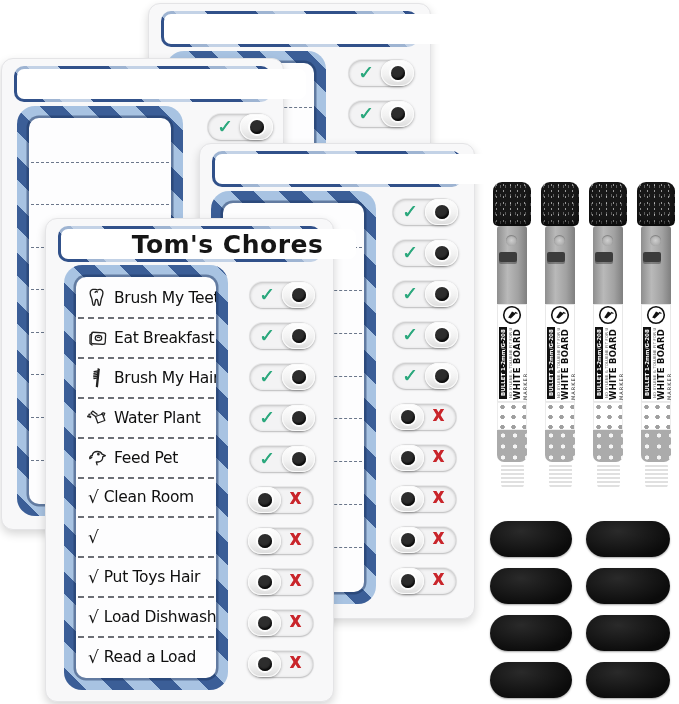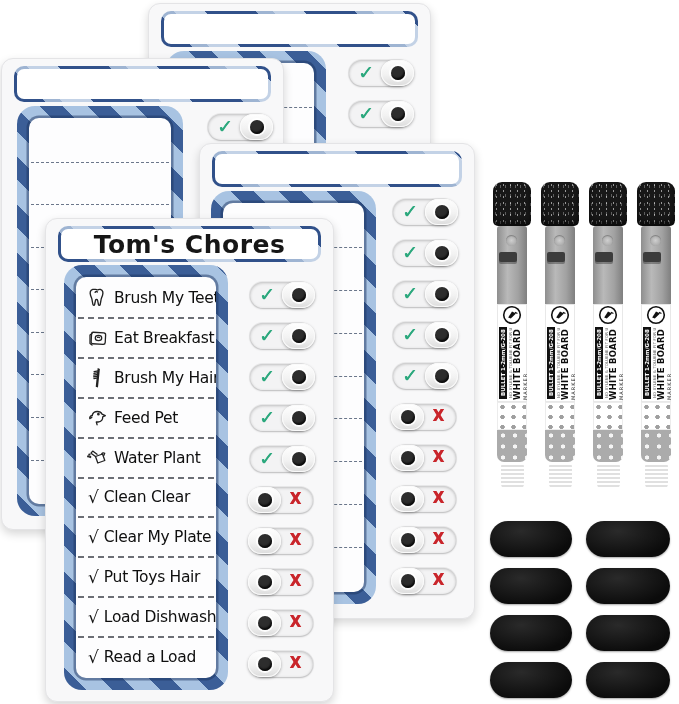--- a/index.html
+++ b/index.html
@@ -12,21 +12,21 @@
   .board1{left:148px;top:3px;width:281px;height:480px;z-index:1;}
   .board2{left:1px;top:58px;width:281px;height:470px;z-index:2;}
   .board3{left:199px;top:143px;width:274px;height:474px;z-index:3;}
   .board4{left:45px;top:218px;width:287px;height:482px;z-index:4;}
 
   .titlebox{position:absolute;left:12px;right:12px;top:7px;height:36px;border-radius:10px;
             background:#8fa5c4;padding:3px;box-sizing:border-box;
             background-image:repeating-linear-gradient(45deg,#31518a 0 22px,#9eb4d2 22px 34px,#c3d2e6 34px 56px,#31518a 56px 70px);}
   .titlebox .title-inner{width:100%;height:100%;background:#fff;border-radius:7px;
             display:flex;align-items:center;justify-content:center;
-            font-size:25px;font-weight:600;color:#161616;letter-spacing:.5px;white-space:nowrap;}
+            font-size:25px;font-weight:600;color:#161616;letter-spacing:.5px;white-space:nowrap;padding-left:38px;}
   .board4 .titlebox{height:36px;}
 
   .panel{position:absolute;border-radius:18px;padding:12px;box-sizing:border-box;
          background-image:repeating-linear-gradient(45deg,#3b5e97 0 16px,#a8c3e2 16px 34px);}
   .board1 .panel{left:17px;top:47px;width:160px;height:410px;}
   .board2 .panel{left:15px;top:47px;width:166px;height:410px;}
   .board3 .panel{left:11px;top:47px;width:165px;height:413px;}
   .board4 .panel{left:18px;top:46px;width:164px;height:425px;}
   .panel-inner{width:100%;height:100%;background:#fdfdfe;border-radius:10px;overflow:hidden;
          box-shadow:0 0 0 2.5px rgba(28,52,96,.5);display:flex;flex-direction:column;padding:2px 0;box-sizing:border-box;}
@@ -278,47 +278,46 @@
             <svg width="22" height="24" viewBox="0 0 24 24" fill="none" stroke="#222" stroke-width="1.3" stroke-linecap="round">
                 <path d="M14.5 2.5 12.5 21.5 11.3 21 13.3 2z"></path>
                 <path d="M13.6 4.2 8.8 5.1M13.4 6.1 8.6 7M13.2 8 8.4 8.9M13 9.9 8.2 10.8M12.8 11.8 8.6 12.6"></path>
               </svg>
           </span>
           <span class="chore-label">Brush My Hair</span>
         </div>
         <div class="row">
           <span class="chore-icon">
             <svg width="24" height="24" viewBox="0 0 24 24" fill="none" stroke="#222" stroke-width="1.3" stroke-linecap="round" stroke-linejoin="round">
-                <path d="M7.2 9.5q.8-4 5-4 3.8 0 4.9 2.7l3.2 1.5-2.6 1.2q.3 4.6-4.6 5.1h-1.8l.8 2.8"></path>
-                <path d="M7.2 9.5q-3 .6-2.4 3.1l2-1.2"></path>
-                <circle cx="13.4" cy="8.2" r=".7" fill="#222"></circle>
-              </svg>
-          </span>
-          <span class="chore-label">Feed Pet</span>
-        </div>
-        <div class="row">
-          <span class="chore-icon">
-            <svg width="24" height="24" viewBox="0 0 24 24" fill="none" stroke="#222" stroke-width="1.3" stroke-linecap="round" stroke-linejoin="round">
                 <path d="M10.5 10.5 17.5 8l2.3 6.5-7 2.5z"></path>
                 <path d="M10.5 10.5 6 7.2l1.7-2.1 4.3 3.2"></path>
                 <path d="M16.5 8.3q1.3-2.4 3.2-1l-.9 2.3"></path>
                 <circle cx="4.4" cy="8.6" r=".5" fill="#222"></circle>
                 <circle cx="3.2" cy="10.4" r=".5" fill="#222"></circle>
                 <circle cx="5.2" cy="11" r=".5" fill="#222"></circle>
               </svg>
           </span>
           <span class="chore-label">Water Plant</span>
         </div>
         <div class="row">
+          <span class="chore-icon">
+            <svg width="24" height="24" viewBox="0 0 24 24" fill="none" stroke="#222" stroke-width="1.3" stroke-linecap="round" stroke-linejoin="round">
+                <path d="M7.2 9.5q.8-4 5-4 3.8 0 4.9 2.7l3.2 1.5-2.6 1.2q.3 4.6-4.6 5.1h-1.8l.8 2.8"></path>
+                <path d="M7.2 9.5q-3 .6-2.4 3.1l2-1.2"></path>
+                <circle cx="13.4" cy="8.2" r=".7" fill="#222"></circle>
+              </svg>
+          </span>
+          <span class="chore-label">Feed Pet</span>
+        </div>
+        <div class="row">
           <span class="prefix">√</span>
-          <span class="chore-label">Clean Clear</span>
+          <span class="chore-label">Clean Room</span>
         </div>
         <div class="row">
           <span class="prefix">√</span>
-          <span class="chore-label">Clear My Plate</span>
         </div>
         <div class="row">
           <span class="prefix">√</span>
           <span class="chore-label">Put Toys Hair</span>
         </div>
         <div class="row">
           <span class="prefix">√</span>
           <span class="chore-label">Load Dishwasher</span>
         </div>
         <div class="row">

